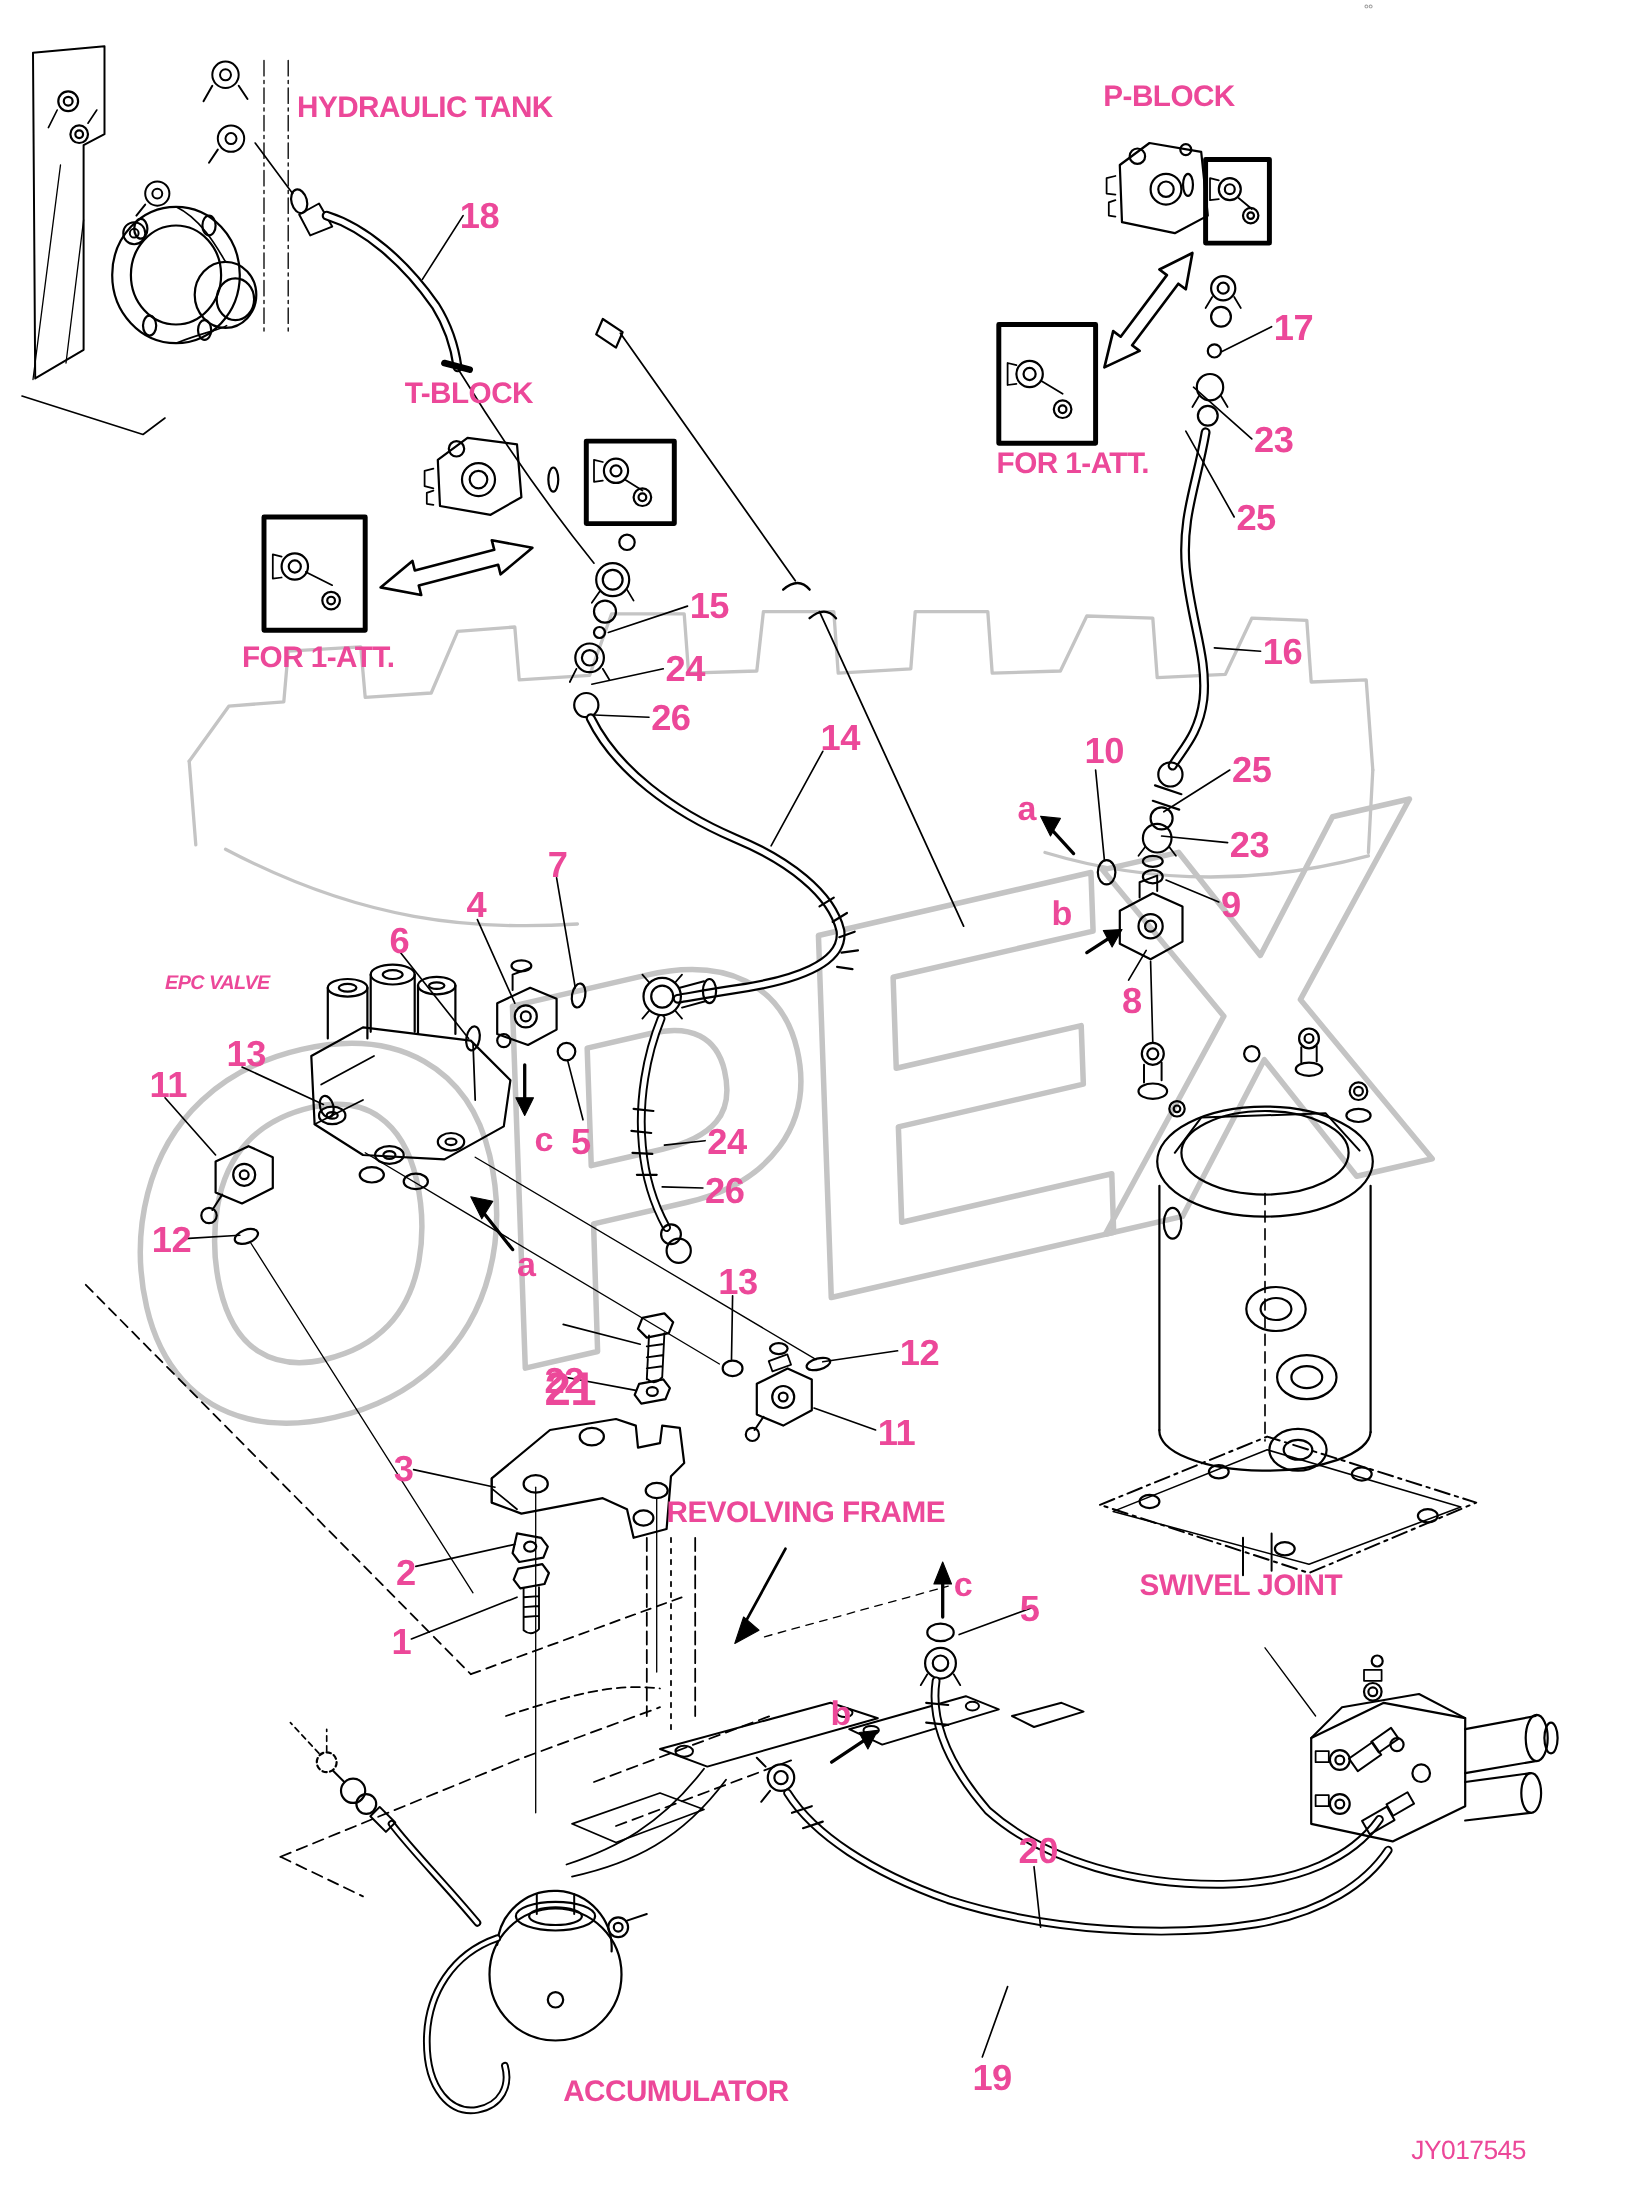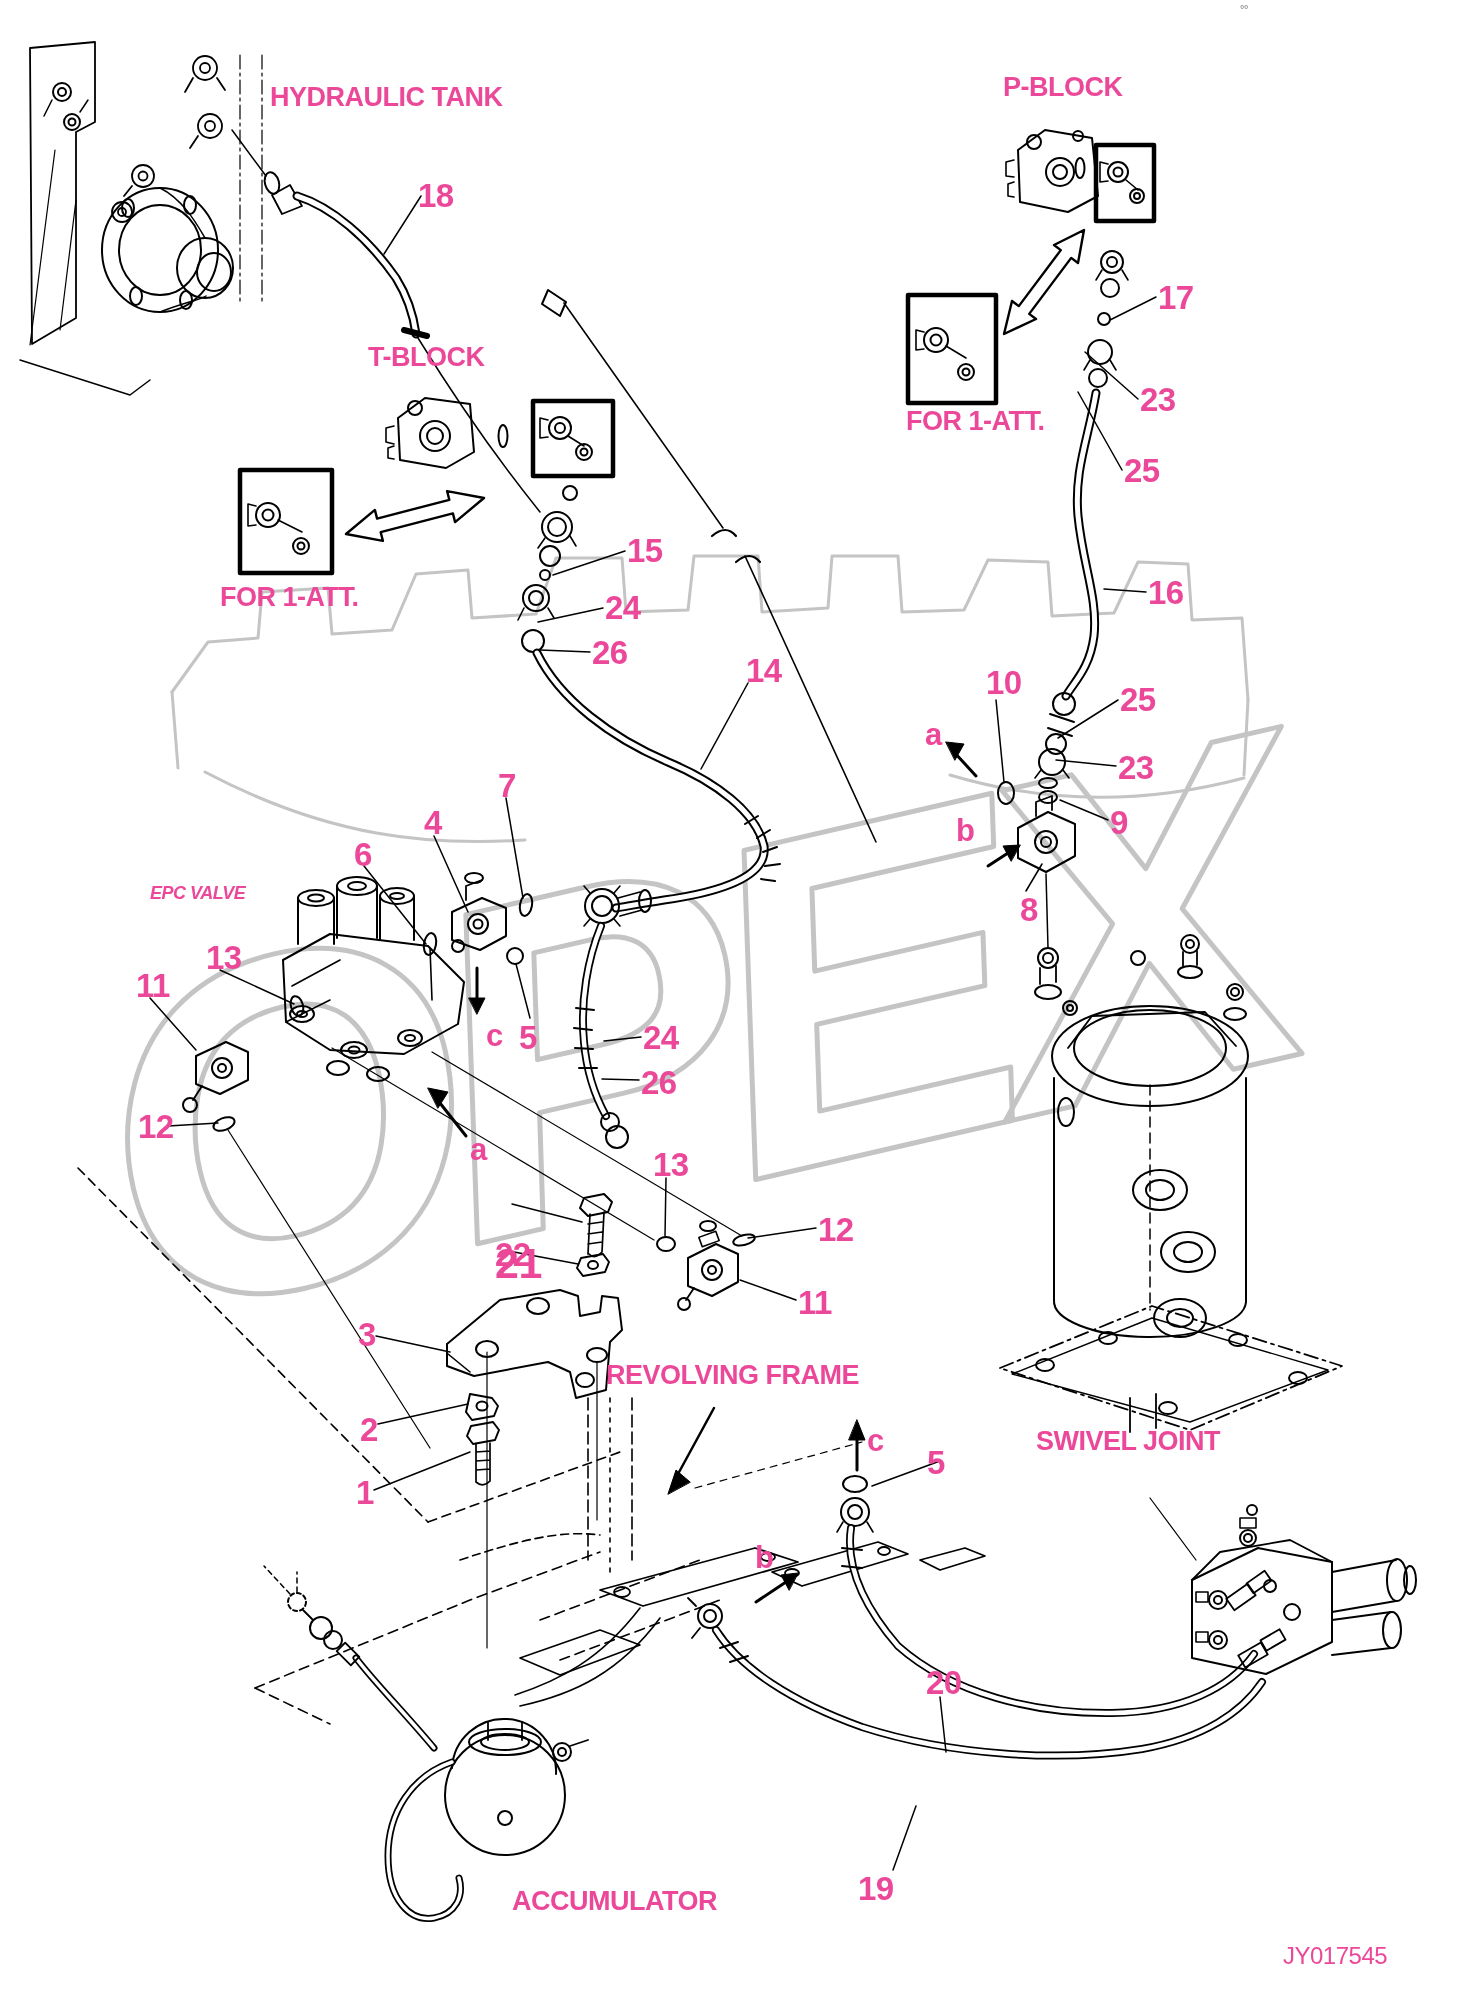--- a/index.html
+++ b/index.html
@@ -483,14 +483,14 @@
     <div class="lbl" style="left: 818px; top: 1213px; font-size: 33px;">12</div>
     <div class="lbl" style="left: 495px; top: 1238px; font-size: 33px;">22</div>
     <div class="lbl" style="left: 798px; top: 1286px; font-size: 33px;">11</div>
     <div class="lbl" style="left: 358px; top: 1318px; font-size: 33px;">3</div>
     <div class="lbl" style="left: 360px; top: 1413px; font-size: 33px;">2</div>
     <div class="lbl" style="left: 356px; top: 1476px; font-size: 33px;">1</div>
     <div class="lbl" style="left: 867px; top: 1425px; font-size: 31px;">c</div>
     <div class="lbl" style="left: 927px; top: 1446px; font-size: 33px;">5</div>
     <div class="lbl" style="left: 755px; top: 1542px; font-size: 31px;">b</div>
     <div class="lbl" style="left: 926px; top: 1666px; font-size: 33px;">20</div>
-    <div class="lbl" style="left: 858px; top: 1872px; font-size: 33px; text-align: right;">19</div>
+    <div class="lbl" style="left: 884px; top: 1872px; font-size: 33px; text-align: right;">19</div>
   </div>
 
 </body></html>

